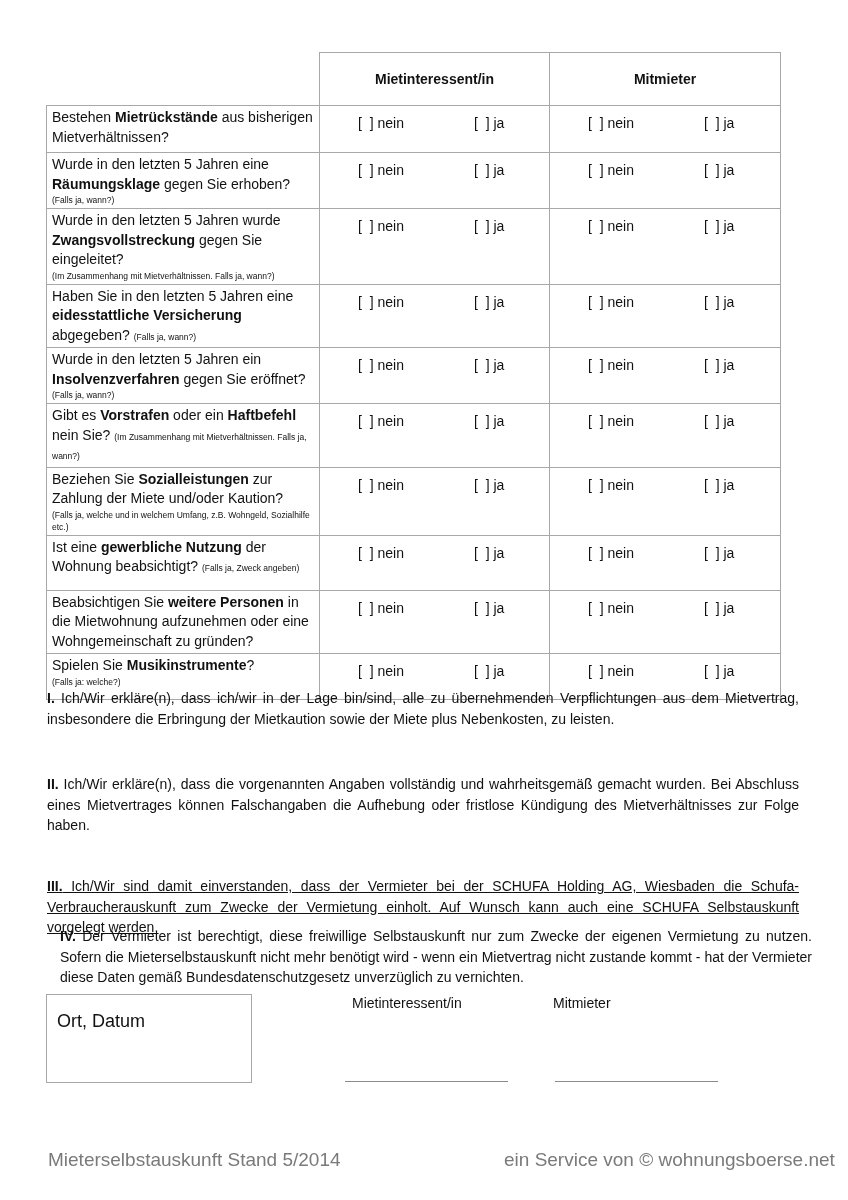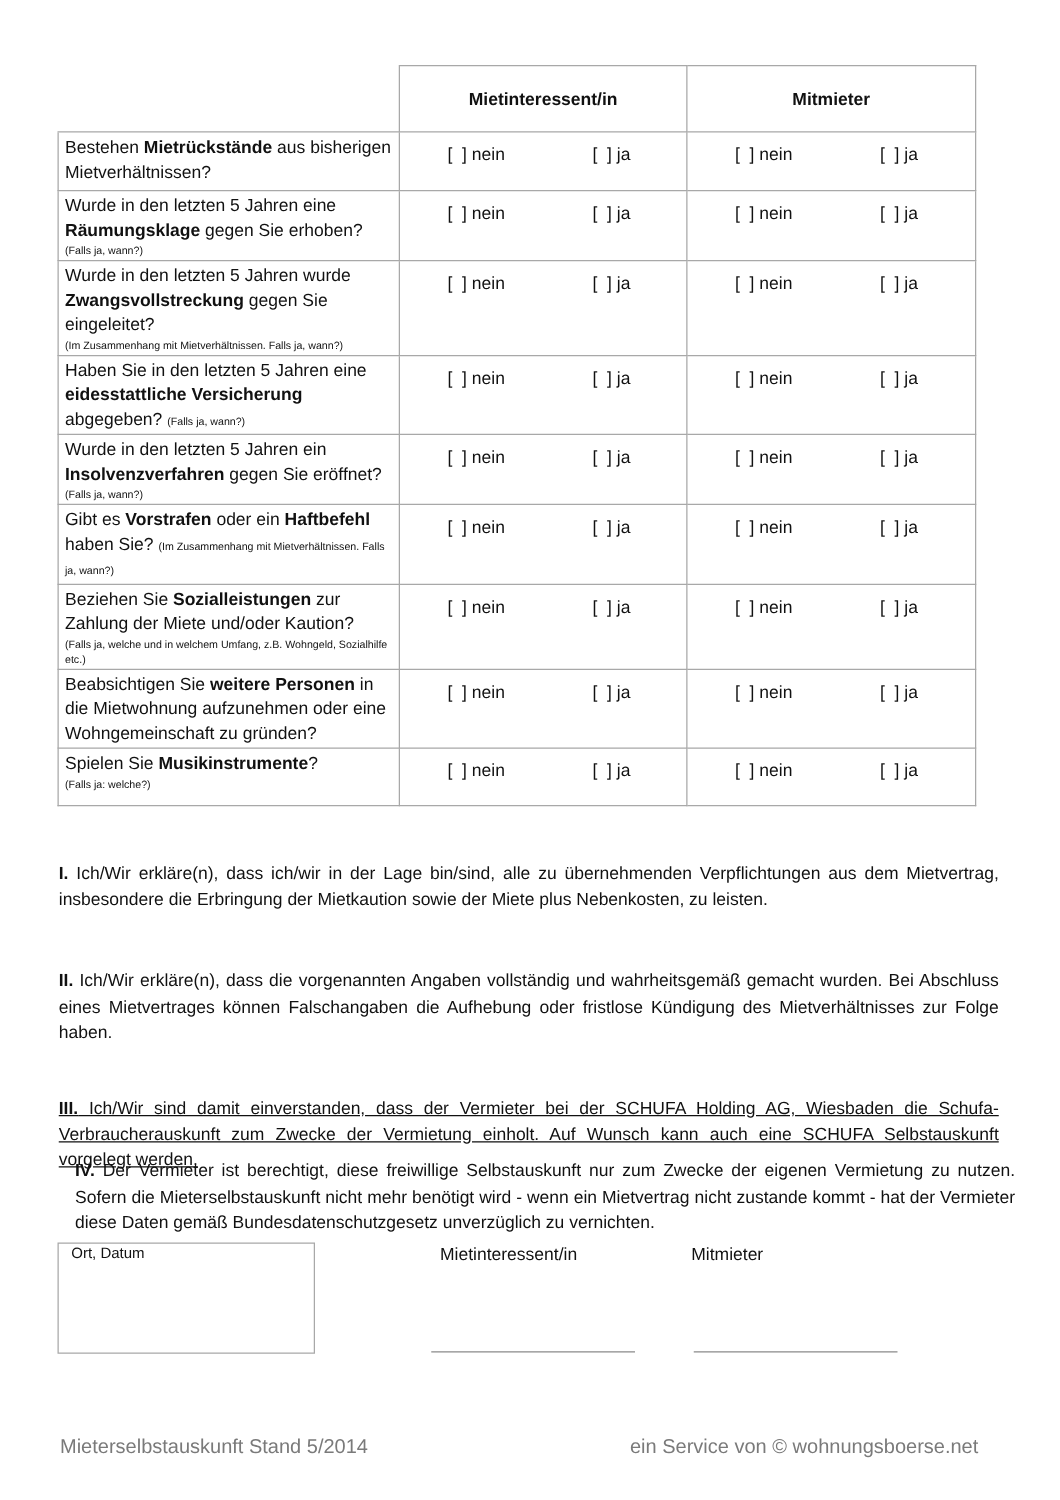--- a/index.html
+++ b/index.html
@@ -41,26 +41,26 @@
     position: absolute; left: 47px; width: 752px;
     font-size: 14px; line-height: 20.5px; text-align: justify;
   }
   .decl b { font-weight: bold; }
 
   
   .place-box {
     position: absolute; left: 46px; top: 994px; width: 204px; height: 87px;
     border: 1px solid #a8a8a8;
   }
-  .place-label { position: absolute; left: 10px; top: 0; font-size: 12px; }
+  .place-label { position: absolute; left: 10px; top: 16px; font-size: 18px; }
   .sig-label { position: absolute; top: 995px; font-size: 14px; }
   .sig-line { position: absolute; top: 1081px; height: 0; border-top: 1px solid #8a8a8a; }
 
   
-  .footer { position: absolute; top: 1149px; font-size: 16px; color: #7a7a7a; }
+  .footer { position: absolute; top: 1149px; font-size: 19px; color: #7a7a7a; }
 </style>
 </head>
 <body>
 
 <div class="page">
 
   <table class="grid">
     <colgroup>
       <col style="width:273px">
       <col style="width:230px">
@@ -123,32 +123,43 @@
           <td class="opts">
             <span class="opt" style="left: 38px;">[  ] nein</span>
             <span class="opt" style="left: 154px;">[  ] ja</span>
           </td>
           <td class="opts">
             <span class="opt" style="left: 38px;">[  ] nein</span>
             <span class="opt" style="left: 154px;">[  ] ja</span>
           </td>
         </tr>
         <tr style="height: 56px;">
-          <td class="q"><span>Gibt es </span><b>Vorstrafen</b><span> oder ein </span><b>Haftbefehl</b><span> haben Sie?</span> <span class="note">(Im Zusammenhang mit Mietverhältnissen. Falls ja, wann?)</span></td>
+          <td class="q"><span>Gibt es </span><b>Vorstrafen</b><span> oder ein </span><b>Haftbefehl</b><span> nein Sie?</span> <span class="note">(Im Zusammenhang mit Mietverhältnissen. Falls ja, wann?)</span></td>
           <td class="opts">
             <span class="opt" style="left: 38px;">[  ] nein</span>
             <span class="opt" style="left: 154px;">[  ] ja</span>
           </td>
           <td class="opts">
             <span class="opt" style="left: 38px;">[  ] nein</span>
             <span class="opt" style="left: 154px;">[  ] ja</span>
           </td>
         </tr>
         <tr style="height: 62px;">
           <td class="q"><span>Beziehen Sie </span><b>Sozialleistungen</b><span> zur Zahlung der Miete und/oder Kaution?</span><span class="note-block">(Falls ja, welche und in welchem Umfang, z.B. Wohngeld, Sozialhilfe etc.)</span></td>
+          <td class="opts">
+            <span class="opt" style="left: 38px;">[  ] nein</span>
+            <span class="opt" style="left: 154px;">[  ] ja</span>
+          </td>
+          <td class="opts">
+            <span class="opt" style="left: 38px;">[  ] nein</span>
+            <span class="opt" style="left: 154px;">[  ] ja</span>
+          </td>
+        </tr>
+        <tr style="height: 55px;">
+          <td class="q"><span>Ist eine </span><b>gewerbliche Nutzung</b><span> der Wohnung beabsichtigt?</span> <span class="note">(Falls ja, Zweck angeben)</span></td>
           <td class="opts">
             <span class="opt" style="left: 38px;">[  ] nein</span>
             <span class="opt" style="left: 154px;">[  ] ja</span>
           </td>
           <td class="opts">
             <span class="opt" style="left: 38px;">[  ] nein</span>
             <span class="opt" style="left: 154px;">[  ] ja</span>
           </td>
         </tr>
         <tr style="height: 59px;">

